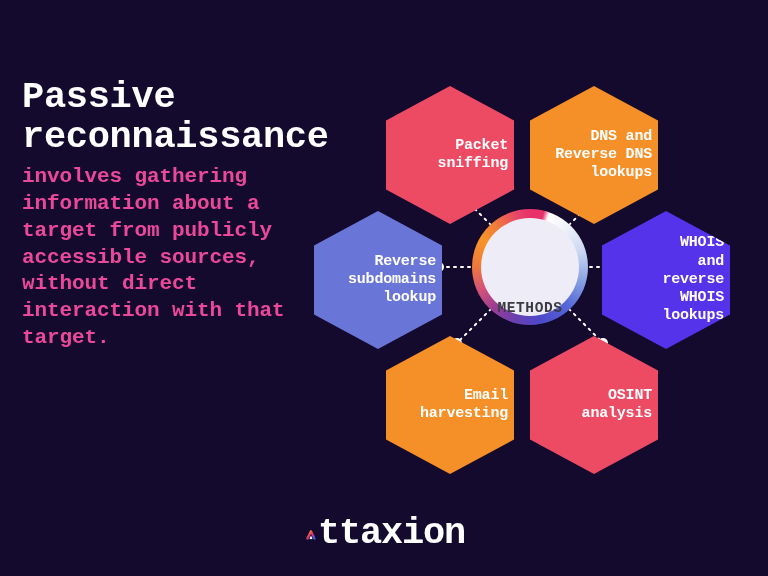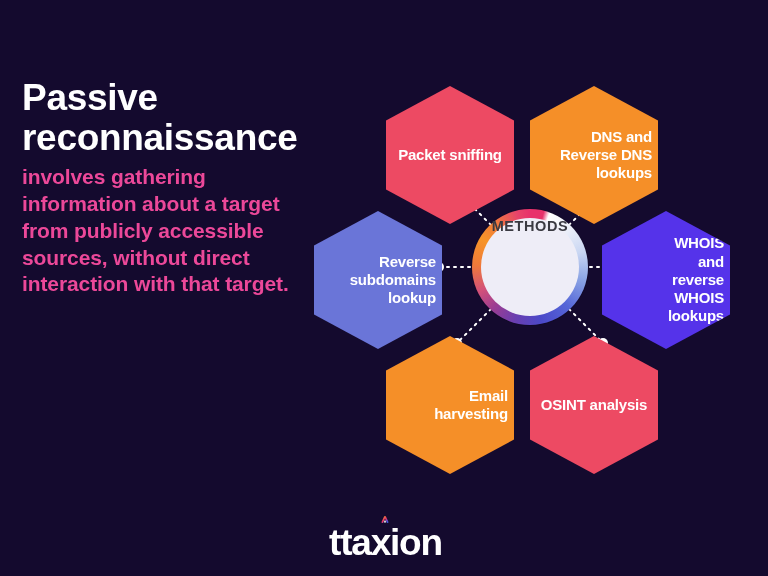--- a/index.html
+++ b/index.html
@@ -6,20 +6,21 @@
   html, body {
     width:768px; height:576px;
     background:#140a2e;
     font-family:"Liberation Sans", sans-serif;
     overflow:hidden;
   }
   #slide {
     position:relative;
     width:768px; height:576px;
     background:#140a2e;
+    font-family:Liberation Mono, monospace;
   }
 
   
   #text-block {
     position:absolute;
     left:22px; top:78px;
     width:300px;
   }
   #headline {
     font-size:37px;
@@ -103,38 +104,37 @@
     display:flex;
     align-items:center;
     justify-content:center;
     box-shadow:0 0 0 1px rgba(0,0,0,0.12);
   }
   #center-disc {
     width:98px; height:98px;
     border-radius:50%;
     background:#eeedf7;
     display:flex;
-    align-items:flex-start;
+    align-items:flex-end;
     justify-content:center;
   }
   #center-label {
     color:#3a3a42;
     font-size:14.5px;
     font-weight:bold;
     letter-spacing:0.6px;
   }
 
   
   #logo {
     position:absolute;
     left:305px; top:515px;
     width:160px; height:46px;
     display:flex;
-    align-items:center;
-    flex-direction:column;
+    align-items:flex-start;
   }
   #logo-mark { display:block; }
   #logo-word {
     color:#ffffff;
     font-size:37px;
     font-weight:bold;
     letter-spacing:-1.2px;
     line-height:1;
     margin-left:1px;
   }

